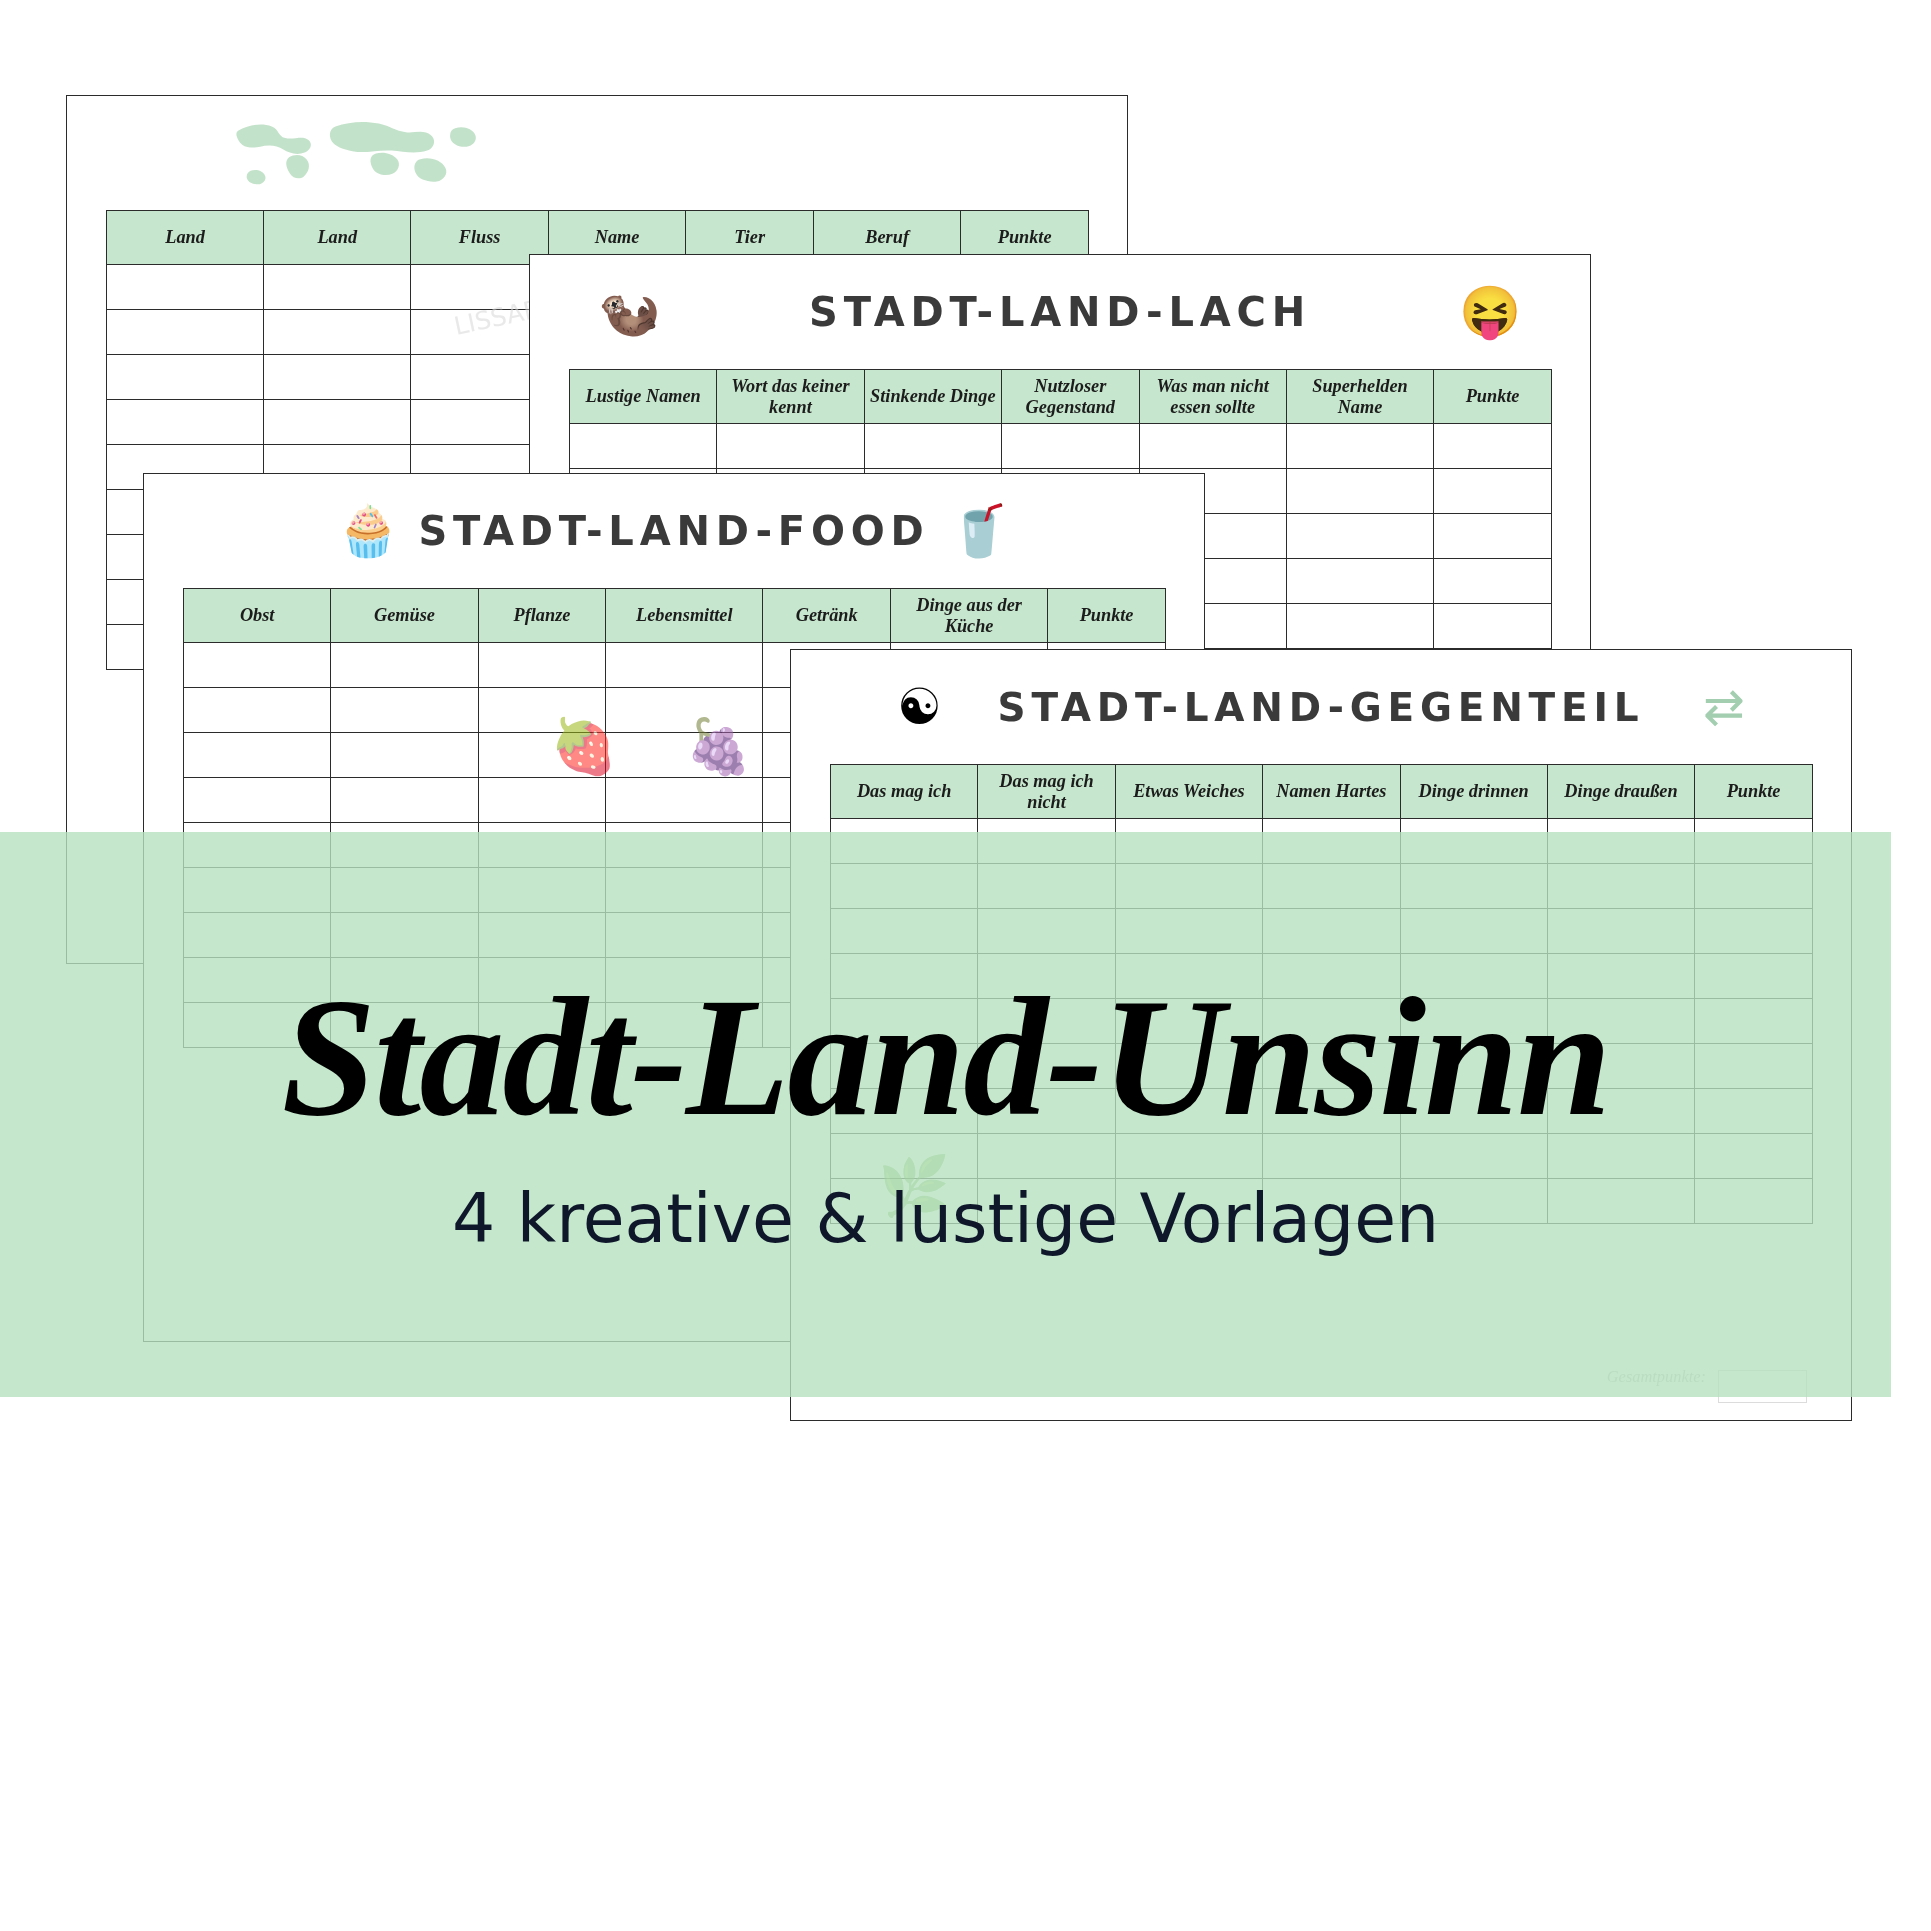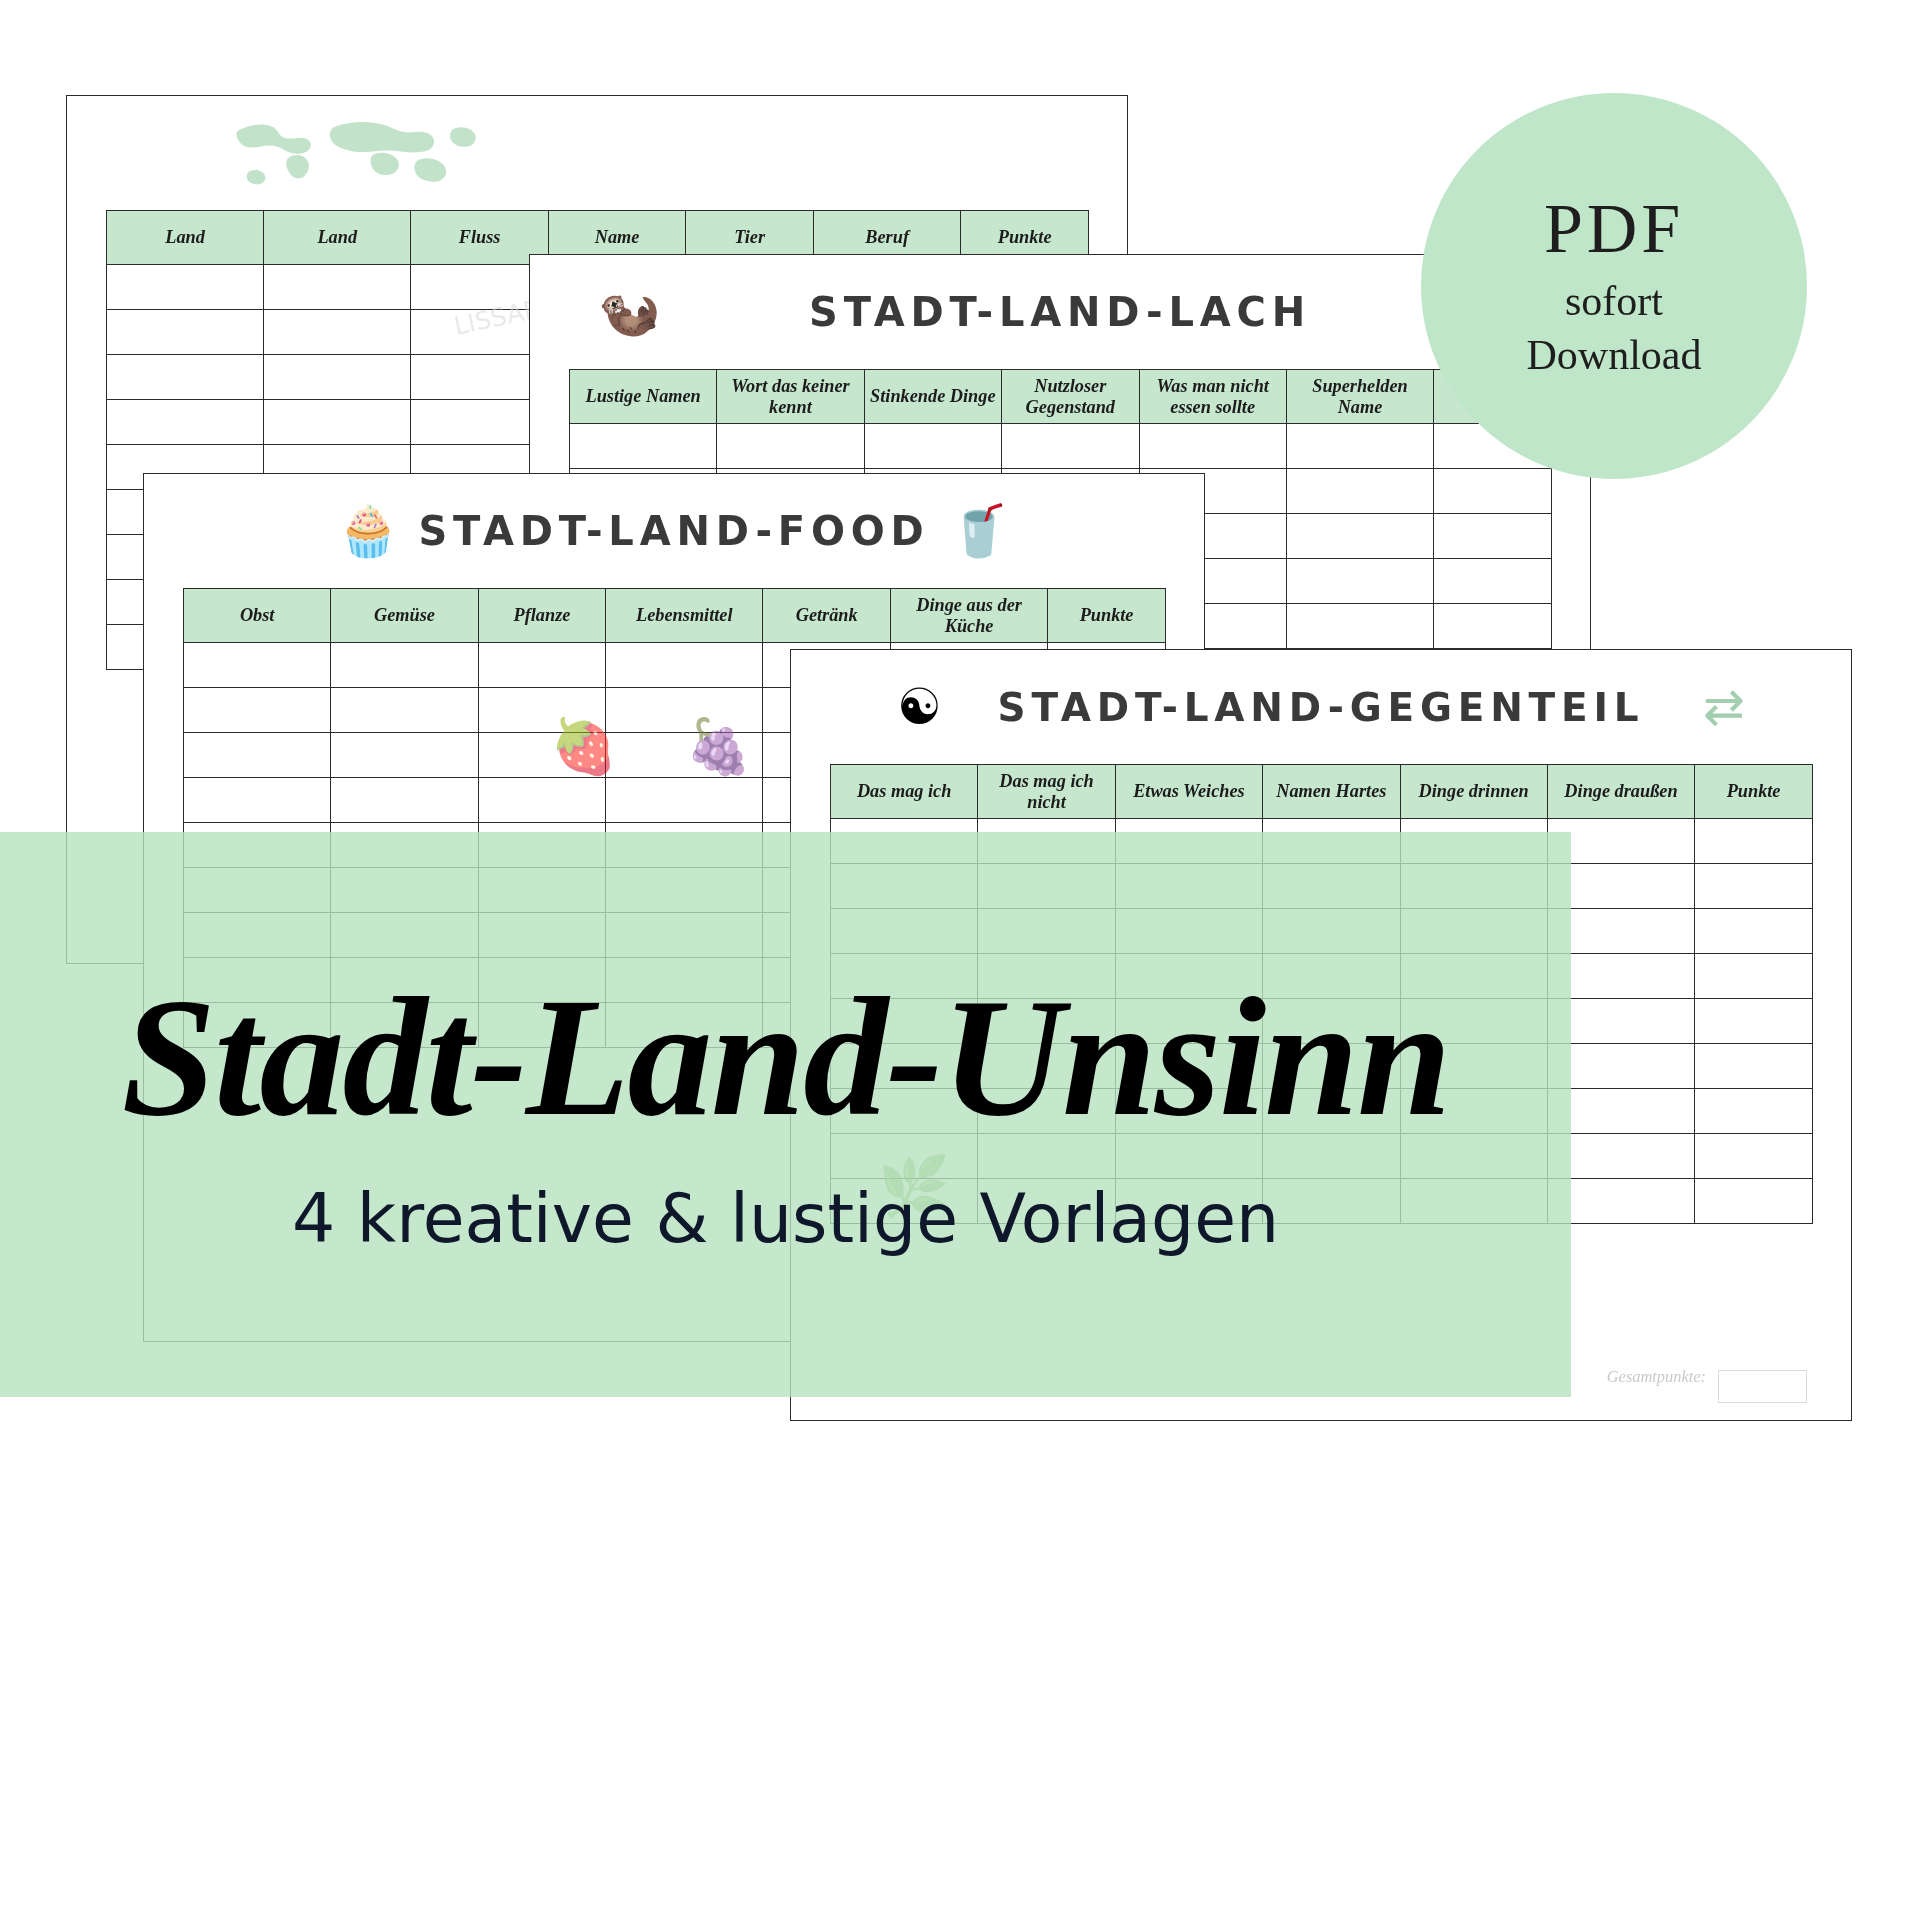--- a/index.html
+++ b/index.html
@@ -146,21 +146,21 @@
     font-size: 42px;
     line-height: 1.28;
     color: #1e1e1e;
     text-align: center;
   }
 
   
   #band {
     position: absolute;
     left: 0; top: 832px;
-    width: 1571px; height: 565px;
+    width: 1891px; height: 565px;
     background: rgba(183, 226, 192, 0.80);
     z-index: 12;
     display: flex;
     flex-direction: column;
     align-items: center;
     justify-content: center;
   }
   #band .band-title {
     font-family: "Liberation Serif", serif;
     font-style: italic;
@@ -643,27 +643,20 @@
             <td></td>
             <td></td>
           </tr>
       </tbody>
     </table>
     <div class="footer-note" style="right:145px;">Gesamtpunkte:</div>
     <div class="footer-box"></div>
     <span class="doodle" style="left:87px; top:502px; font-size:58px;">🌿</span>
   </div>
 
-  <div id="pdf-badge">
-    <div class="pdf-main">PDF</div>
-    <div class="pdf-sub">
-      <div>sofort</div>
-      <div>Download</div>
-    </div>
-  </div>
 
   <div id="band">
     <div class="band-title">Stadt-Land-Unsinn</div>
     <div class="band-sub">4 kreative &amp; lustige Vorlagen</div>
   </div>
 
 </div>
 
 
 </body></html>

